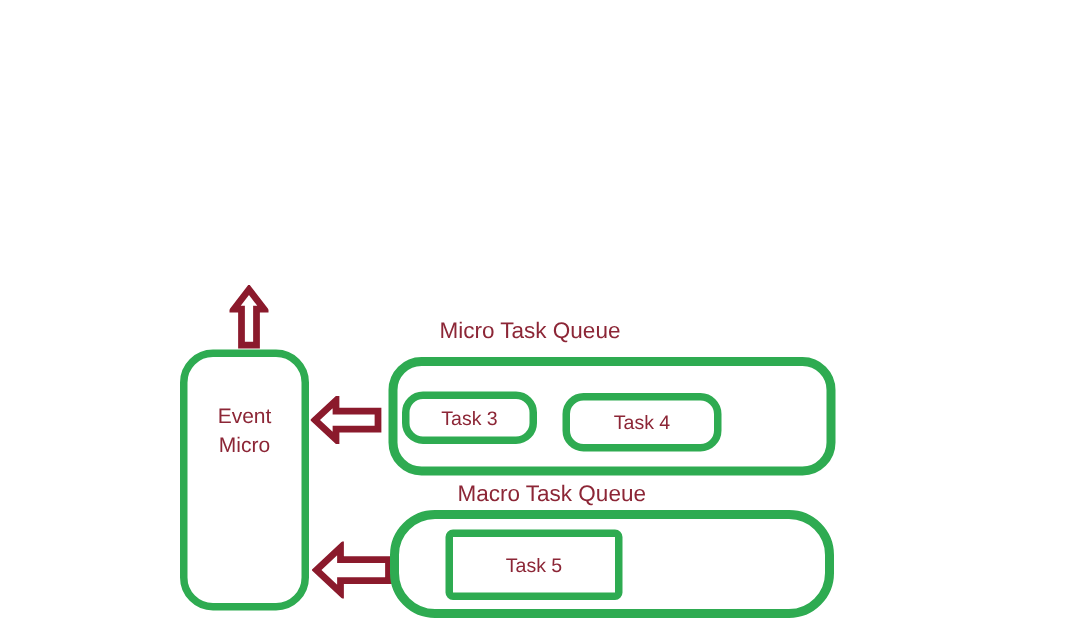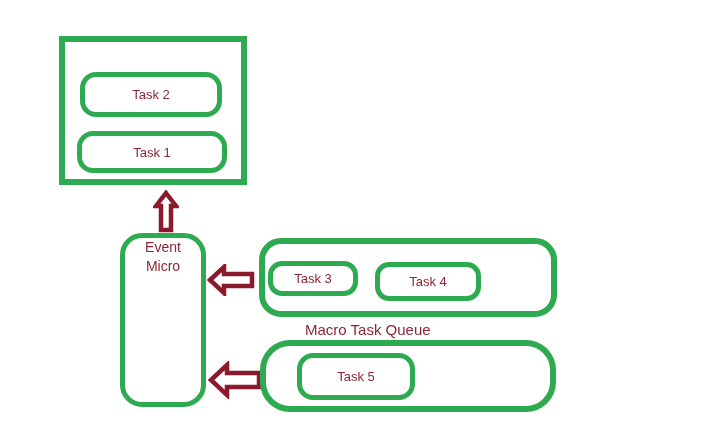--- a/index.html
+++ b/index.html
@@ -42,80 +42,74 @@
   .task2 { left: 15px; top: 30px; width: 142px; height: 45px; }
   .task1 { left: 12px; top: 89px; width: 150px; height: 42px; }
   .event-loop {
     left: 120px; top: 233px;
     width: 86px; height: 174px;
     border-width: 5px;
     border-radius: 22px;
     color: var(--text-maroon);
     font-size: 14px;
     text-align: center;
+    padding-top: 30px;
     line-height: 19px;
   }
   .queue-title {
     position: absolute;
     color: var(--text-maroon);
     font-size: 15px;
     white-space: nowrap;
   }
   .micro-title { left: 293px; top: 212px; }
   .macro-title { left: 305px; top: 321px; }
   .micro-box { left: 259px; top: 238px; width: 298px; height: 79px; border-radius: 22px; }
   .macro-box { left: 260px; top: 340px; width: 296px; height: 72px; border-radius: 30px; }
   .task3 { left: 3px;  top: 17px; width: 90px;  height: 35px; border-radius: 14px; }
   .task4 { left: 110px; top: 18px; width: 106px; height: 39px; border-radius: 14px; }
-  .task5 { left: 31px; top: 7px;  width: 118px; height: 47px; border-radius: 16px; }
+  .task5 { left: 31px; top: 7px;  width: 118px; height: 47px; border-radius: 5px; }
   .arrow {
     position: absolute;
     display: block;
   }
   .arrow-outline {
     fill: #ffffff;
     stroke: var(--arrow-maroon);
     stroke-width: 4.5;
     stroke-linejoin: miter;
   }
   .up-arrow { left: 153px; top: 190px; }
   .left-arrow-1 { left: 207px; top: 264px; }
   .left-arrow-2 { left: 208px; top: 361px; }
 </style>
 </head>
 <body>
 
 <div class="canvas">
 
-  <div class="gbox stack-box">
-    <div class="task task2">
-      <span>Task 2</span>
-    </div>
-    <div class="task task1">
-      <span>Task 1</span>
-    </div>
-  </div>
 
   <svg class="arrow up-arrow" width="26" height="43" viewBox="0 0 26 43" aria-hidden="true">
     <polygon class="arrow-outline" points="13,3 23,16 18,16 18,40 8,40 8,16 3,16"></polygon>
   </svg>
 
   <div class="gbox event-loop">
     <div>Event</div>
     <div>Micro</div>
   </div>
 
   <svg class="arrow left-arrow-1" width="48" height="32" viewBox="0 0 48 32" aria-hidden="true">
     <polygon class="arrow-outline" points="3,16 17,3 17,10 45,10 45,22 17,22 17,29"></polygon>
   </svg>
 
   <svg class="arrow left-arrow-2" width="54" height="38" viewBox="0 0 54 38" aria-hidden="true">
     <polygon class="arrow-outline" points="3,19 19,4 19,12 51,12 51,26 19,26 19,34"></polygon>
   </svg>
 
+  <div class="queue-title micro-title">Micro Task Queue</div>
   <div class="gbox micro-box">
     <div class="task task3">
       <span>Task 3</span>
     </div>
     <div class="task task4">
       <span>Task 4</span>
     </div>
   </div>
 
   <div class="queue-title macro-title">Macro Task Queue</div>

